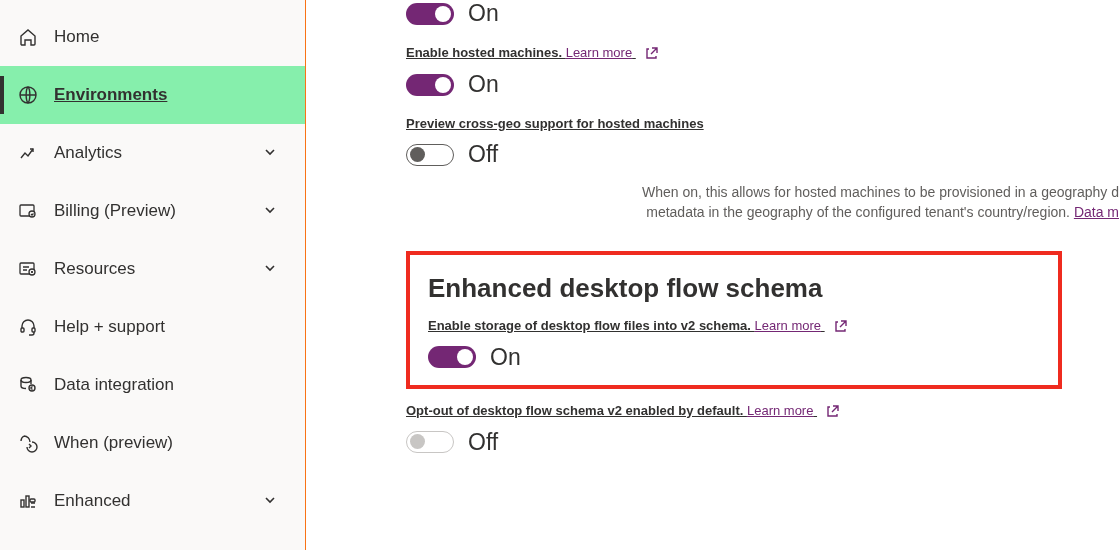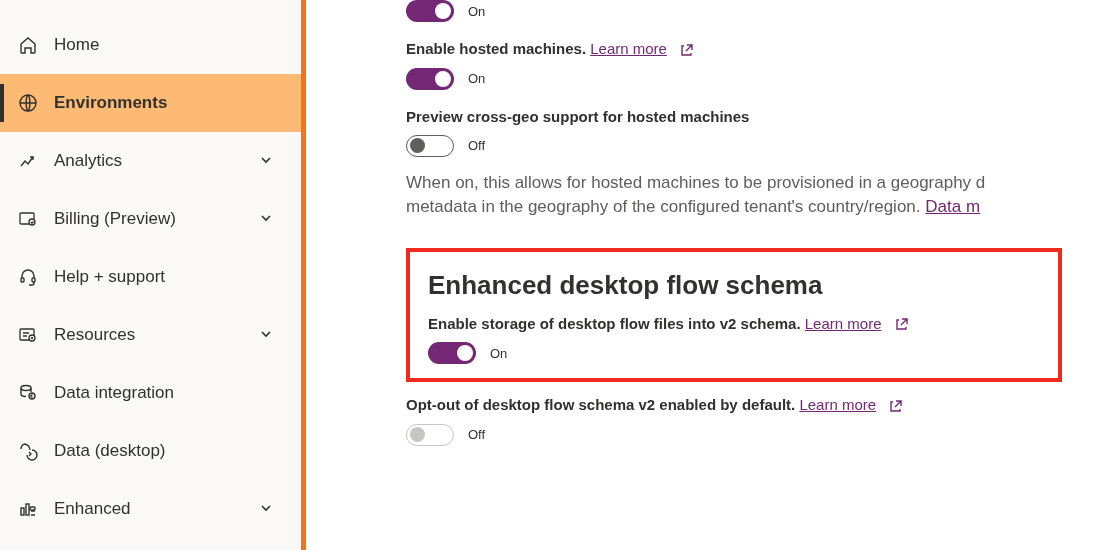--- a/index.html
+++ b/index.html
@@ -10,34 +10,35 @@
       background: #ffffff;
       width: 1119px;
       height: 550px;
       overflow: hidden;
       display: flex;
     }
 
     
     .sidebar {
       width: 306px;
-      border-right: 5px solid #f97316;
-      padding-top: 16px;
+      border-right: 1px solid #f97316;
+      padding-top: 8px;
       background: #faf9f8;
     }
     .nav-item {
       display: flex;
       align-items: center;
       height: 58px;
       padding-left: 18px;
       cursor: pointer;
       position: relative;
     }
     .nav-item.active {
-      background: #fdba74;
+      background: #86efac;
+      text-decoration: underline;
     }
     .nav-item.active::before {
       content: "";
       position: absolute;
       left: 0;
       top: 10px;
       bottom: 10px;
       width: 4px;
       background: #323130;
     }
@@ -67,24 +68,25 @@
     .content {
       flex: 1;
       padding-left: 100px;
       padding-top: 0;
       overflow: hidden;
     }
     .setting-block {
       margin-bottom: 18px;
     }
     .setting-label {
-      font-size: 15px;
+      font-size: 13px;
       font-weight: 600;
       color: #323130;
       margin-bottom: 10px;
+      text-decoration: underline;
     }
     .link {
       color: #742774;
       text-decoration: underline;
       font-weight: 400;
       cursor: pointer;
     }
     .external-icon {
       display: inline-flex;
       vertical-align: middle;
@@ -131,29 +133,30 @@
       background: #605e5c;
     }
     .toggle.off.disabled {
       border: 1px solid #c8c6c4;
       cursor: default;
     }
     .toggle.off.disabled::after {
       background: #c8c6c4;
     }
     .toggle-state {
-      font-size: 13px;
+      font-size: 23px;
       color: #323130;
     }
     .desc-text {
-      font-size: 17px;
+      font-size: 14px;
       color: #605e5c;
       line-height: 1.45;
       margin-top: 14px;
       white-space: nowrap;
+      text-align: right;
     }
     .desc-text .link { color: #742774; }
 
     .highlight-box {
       border: 4px solid #ef2b1f;
       padding: 18px 18px 14px 18px;
       margin-top: 28px;
       margin-bottom: 14px;
       width: 656px;
     }
@@ -213,69 +216,69 @@
     <span class="label">Billing (Preview)</span>
     <span class="chevron">
       <svg width="14" height="14" viewBox="0 0 14 14" fill="none" stroke="currentColor" stroke-width="1.6">
           <path d="M3 5l4 4 4-4"></path>
         </svg>
     </span>
   </div>
 
   <div class="nav-item">
     <span class="icon">
-      <svg width="20" height="20" viewBox="0 0 20 20" fill="none" stroke="currentColor" stroke-width="1.4">
-          <path d="M4 11V9a6 6 0 0 1 12 0v2"></path>
-          <rect x="3" y="11" width="3" height="4" rx="1"></rect>
-          <rect x="14" y="11" width="3" height="4" rx="1"></rect>
-          <path d="M16 15v1a2 2 0 0 1-2 2h-3"></path>
-        </svg>
-    </span>
-    <span class="label">Help + support</span>
-  </div>
-
-  <div class="nav-item">
-    <span class="icon">
       <svg width="20" height="20" viewBox="0 0 20 20" fill="none" stroke="currentColor" stroke-width="1.3">
           <rect x="2" y="4" width="14" height="11" rx="1"></rect>
           <path d="M5 8h6M5 11h4"></path>
           <circle cx="14" cy="13" r="3" fill="#faf9f8"></circle>
           <path d="M14 12v2M13 13h2"></path>
         </svg>
     </span>
     <span class="label">Resources</span>
     <span class="chevron">
       <svg width="14" height="14" viewBox="0 0 14 14" fill="none" stroke="currentColor" stroke-width="1.6">
           <path d="M3 5l4 4 4-4"></path>
         </svg>
     </span>
   </div>
 
   <div class="nav-item">
     <span class="icon">
       <svg width="20" height="20" viewBox="0 0 20 20" fill="none" stroke="currentColor" stroke-width="1.4">
+          <path d="M4 11V9a6 6 0 0 1 12 0v2"></path>
+          <rect x="3" y="11" width="3" height="4" rx="1"></rect>
+          <rect x="14" y="11" width="3" height="4" rx="1"></rect>
+          <path d="M16 15v1a2 2 0 0 1-2 2h-3"></path>
+        </svg>
+    </span>
+    <span class="label">Help + support</span>
+  </div>
+
+  <div class="nav-item">
+    <span class="icon">
+      <svg width="20" height="20" viewBox="0 0 20 20" fill="none" stroke="currentColor" stroke-width="1.4">
           <ellipse cx="8" cy="5" rx="5" ry="2.5"></ellipse>
           <path d="M3 5v6c0 1.4 2.2 2.5 5 2.5"></path>
           <path d="M13 5v4"></path>
           <circle cx="14" cy="13" r="3" fill="#faf9f8"></circle>
           <path d="M12.5 13l2-1.5M12.5 13l2 1.5"></path>
         </svg>
     </span>
     <span class="label">Data integration</span>
   </div>
 
   <div class="nav-item">
     <span class="icon">
       <svg width="20" height="20" viewBox="0 0 20 20" fill="none" stroke="currentColor" stroke-width="1.4">
           <path d="M6 3a6 6 0 0 1 6 6M6 3a6 6 0 0 0-3 5"></path>
           <path d="M9 14a5 5 0 1 0 5-5"></path>
           <path d="M11 11l2 2-2 2"></path>
         </svg>
     </span>
-    <span class="label">Data (desktop)</span>
+    <span class="label">When (preview)</span>
   </div>
 
   <div class="nav-item">
     <span class="icon">
       <svg width="20" height="20" viewBox="0 0 20 20" fill="none" stroke="currentColor" stroke-width="1.4">
           <rect x="3" y="9" width="3" height="7"></rect>
           <rect x="8" y="5" width="3" height="11"></rect>
           <path d="M13 12h4M13 16h4"></path>
           <rect x="12" y="8" width="5" height="3" rx="1"></rect>
         </svg>

